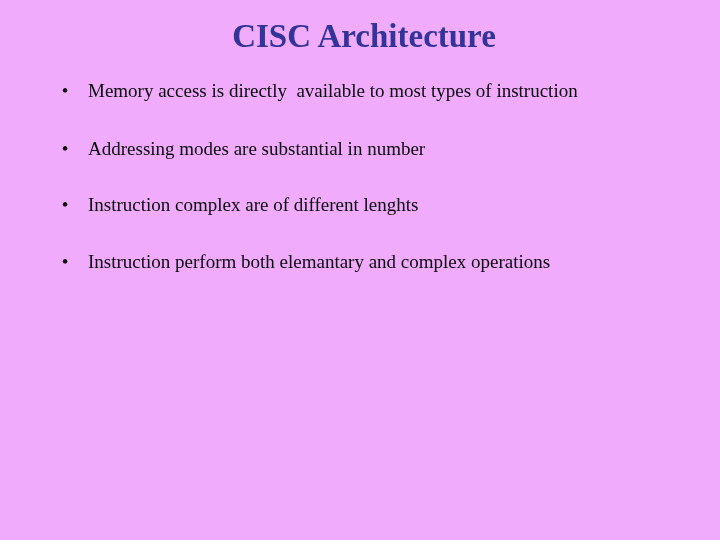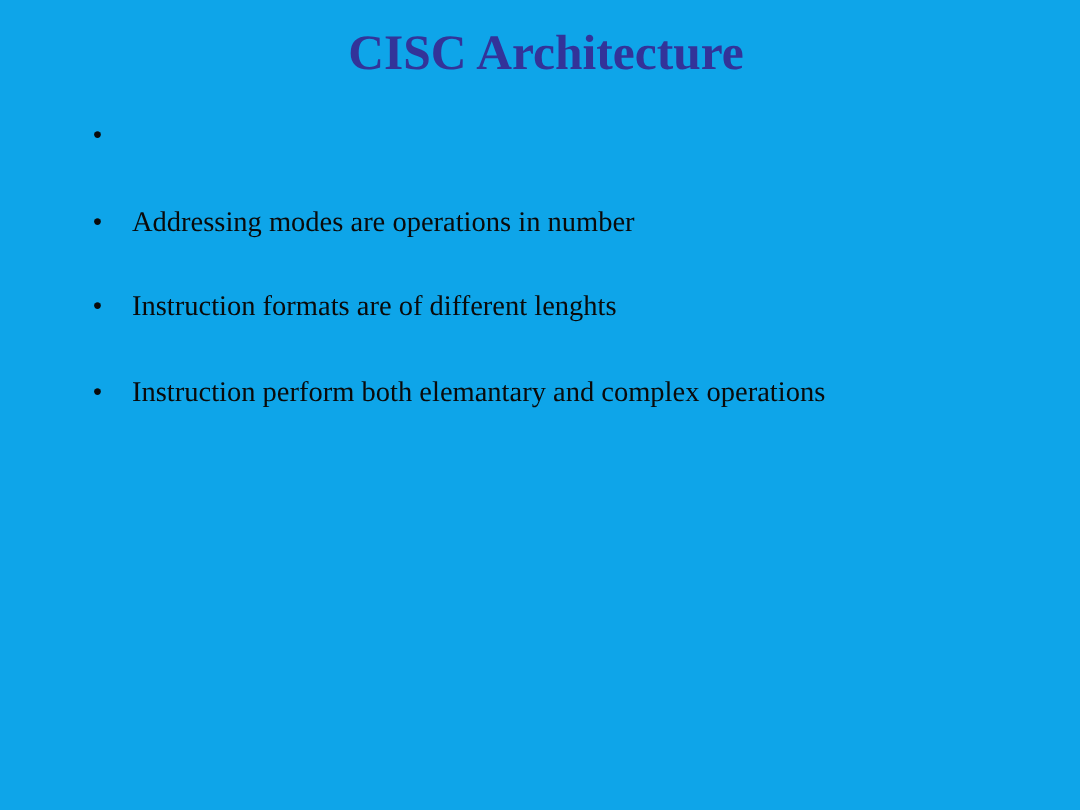--- a/index.html
+++ b/index.html
@@ -13,21 +13,21 @@
     overflow: hidden;
     position: relative;
     font-family: "Liberation Serif", serif;
   }
   .slide {
     position: absolute;
     left: 0;
     top: 0;
     width: 720px;
     height: 540px;
-    background: #0ea5e9;
+    background: #f0abfc;
   }
   .slide-title {
     position: absolute;
     top: 16px;
     left: 0;
     width: 720px;
     box-sizing: border-box;
     padding-left: 8px;
     text-align: center;
     font-family: "Liberation Serif", serif;
@@ -79,30 +79,31 @@
 <body>
 
 <div class="slide">
 
   <div class="slide-title">CISC Architecture</div>
 
   <div class="bullet-list">
 
     <div class="bullet-item b0">
       <span class="marker">•</span>
+      <span class="text">Memory access is directly  available to most types of instruction</span>
     </div>
 
     <div class="bullet-item b1">
       <span class="marker">•</span>
-      <span class="text">Addressing modes are operations in number</span>
+      <span class="text">Addressing modes are substantial in number</span>
     </div>
 
     <div class="bullet-item b2">
       <span class="marker">•</span>
-      <span class="text">Instruction formats are of different lenghts</span>
+      <span class="text">Instruction complex are of different lenghts</span>
     </div>
 
     <div class="bullet-item b3">
       <span class="marker">•</span>
       <span class="text">Instruction perform both elemantary and complex operations</span>
     </div>
 
   </div>
 </div>
 

